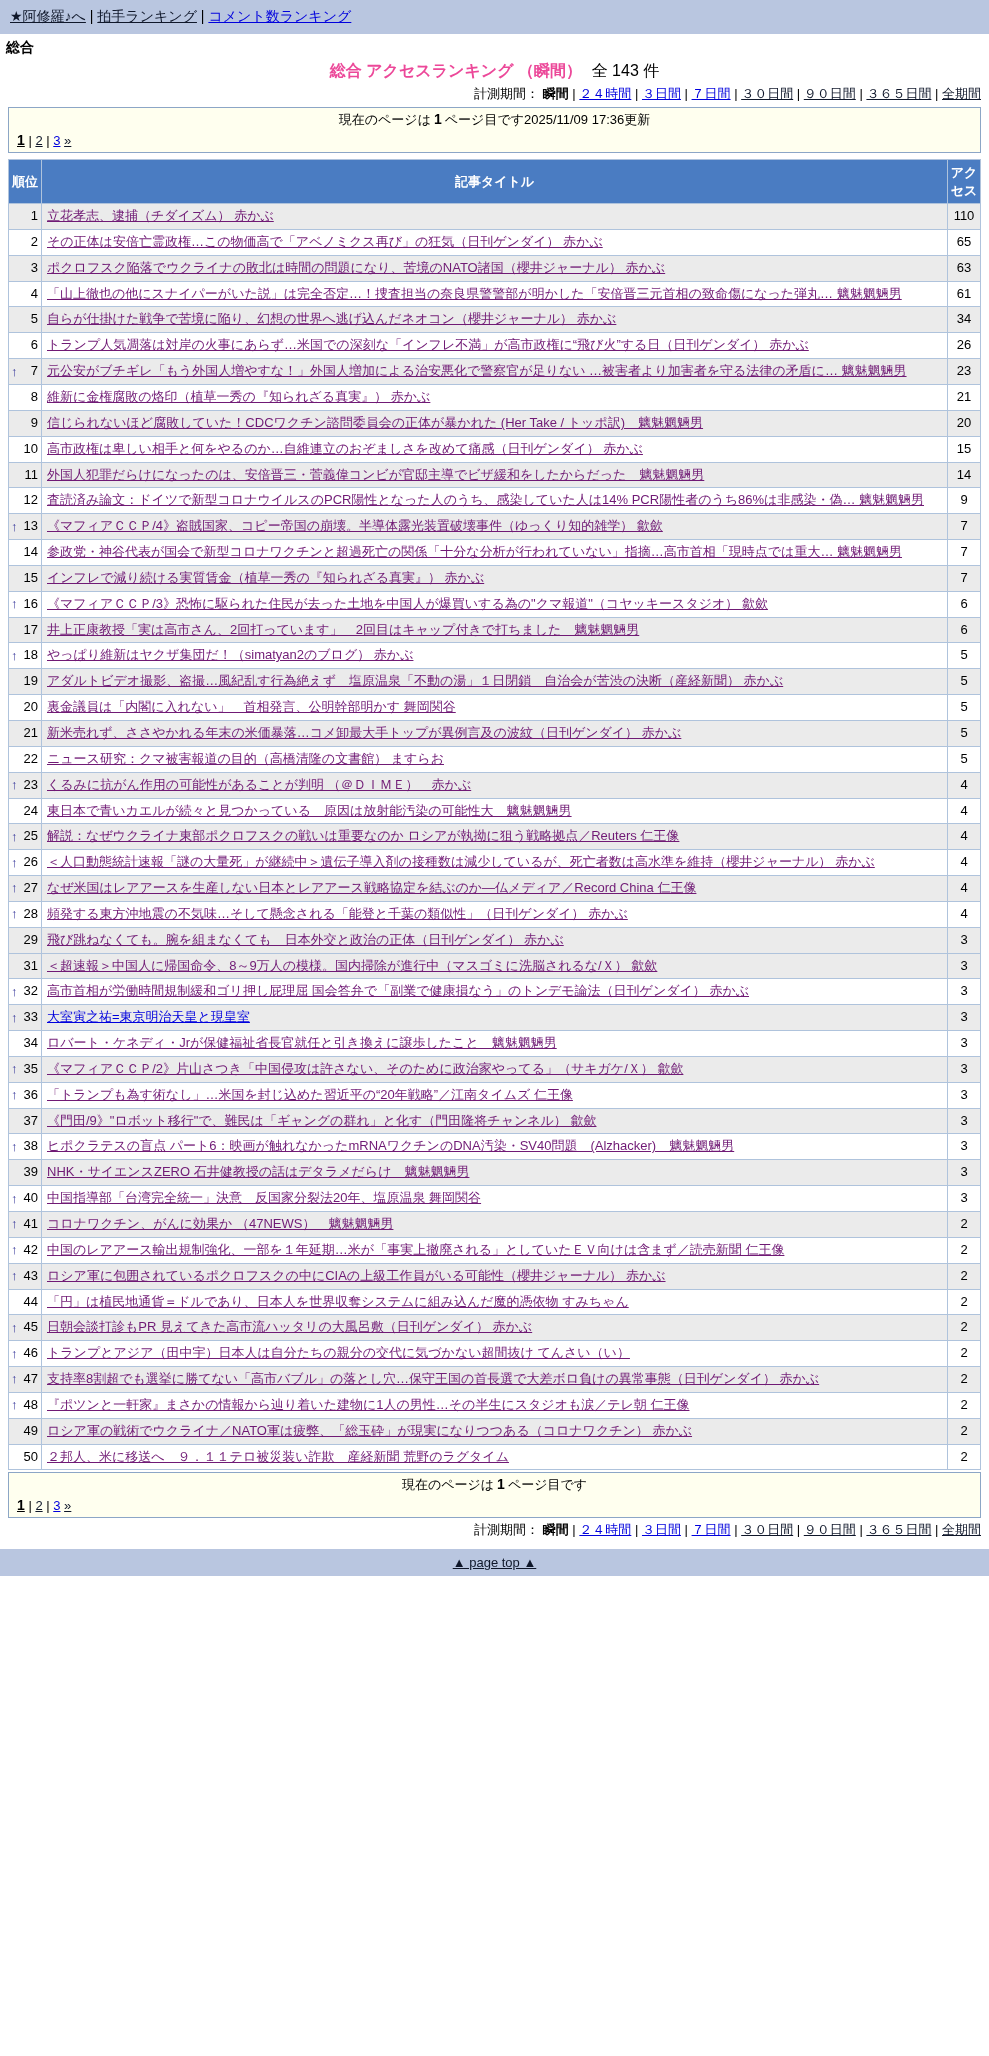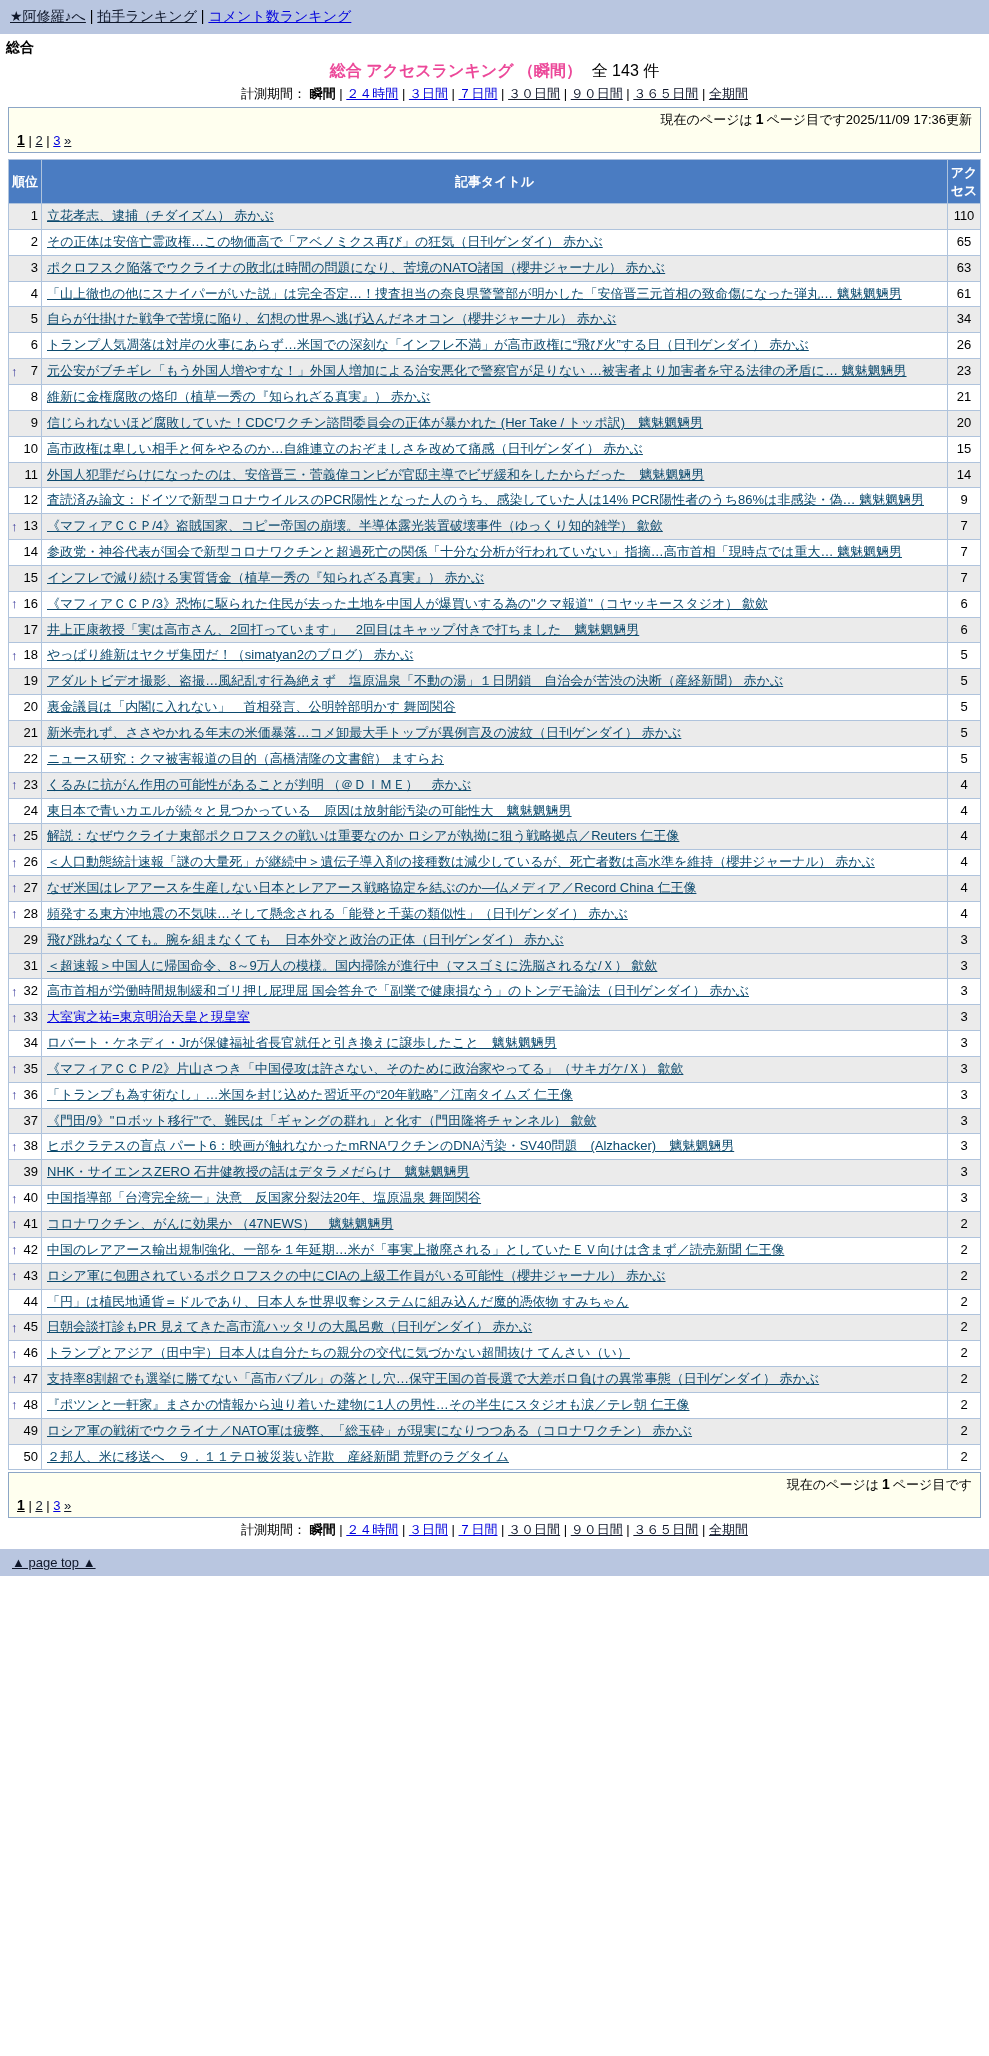--- a/index.html
+++ b/index.html
@@ -7,41 +7,41 @@
   .page{min-height:2056px;box-sizing:border-box;padding-bottom:36px;}
   a{text-decoration:underline;cursor:pointer;}
   a.purple{color:#0f172a;}
   a.blue{color:#0000DD;}
   .topbar{background:#B9C6E0;padding:8px 10px;font-size:14px;}
   .topbar .sep{color:#000;}
   .section-label{font-size:14px;font-weight:bold;margin:5px 6px 2px;}
   .title-line{text-align:center;margin:4px 0 2px;}
   .page-title{color:#ec4899;font-weight:bold;font-size:16px;}
   .total-count{font-size:16px;color:#000;margin-left:6px;}
-  .periods{text-align:center;margin:3px 8px 4px;}
+  .periods{text-align:right;margin:3px 8px 4px;}
   .periods .current{font-weight:bold;}
   .infobox{margin:2px 8px;border:1px solid #8CA6C6;background:#FFFFEF;padding:3px 8px 4px;}
-  .infobox .row1{display:flex;justify-content:flex-end;align-items:baseline;}
+  .infobox .row1{display:flex;justify-content:center;align-items:baseline;}
   .page-num{font-weight:bold;font-size:14px;padding:0 3px;}
   .pagination{margin-top:3px;}
   .pagination a.current{color:#000;font-weight:bold;font-size:14px;}
   table.ranking{border-collapse:collapse;margin:6px 8px 2px;width:calc(100% - 16px);table-layout:fixed;}
   .ranking th{background:#4A7CC2;color:#fff;font-weight:bold;border:1px solid #AFC3DC;
     padding:4px 2px;font-size:13px;text-align:center;word-break:break-all;line-height:1.35;}
   .ranking th.rank-h,.ranking th.access-h{width:28px;}
   .ranking td{border:1px solid #AFC3DC;padding:3px 5px;line-height:1.45;vertical-align:middle;}
   tr.odd{background:#EBEBEB;}
   tr.even{background:#FFFFFF;}
   td.rank-cell{position:relative;text-align:right;padding:3px 3px;white-space:nowrap;}
   .up-arrow{position:absolute;left:2px;top:50%;transform:translateY(-50%);
     color:#333399;font-weight:bold;font-size:13px;}
-  td.title-cell a{color:#0c4a6e;}
+  td.title-cell a{color:#701a75;}
   td.title-cell a.blue{color:#0000DD;}
   td.access-cell{text-align:center;padding:3px 2px;}
-  .bottombar{background:#B9C6E0;padding:6px 12px;text-align:left;margin-top:10px;}
+  .bottombar{background:#B9C6E0;padding:6px 12px;text-align:center;margin-top:10px;}
 </style>
 </head>
 <body>
 
 <div class="page">
 
   <div class="topbar"><a class="purple" href="#">★阿修羅♪へ</a><span class="sep"> | </span><a class="purple" href="#">拍手ランキング</a><span class="sep"> | </span><a class="blue" href="#">コメント数ランキング</a></div>
 
   <div class="section-label">総合</div>
 

